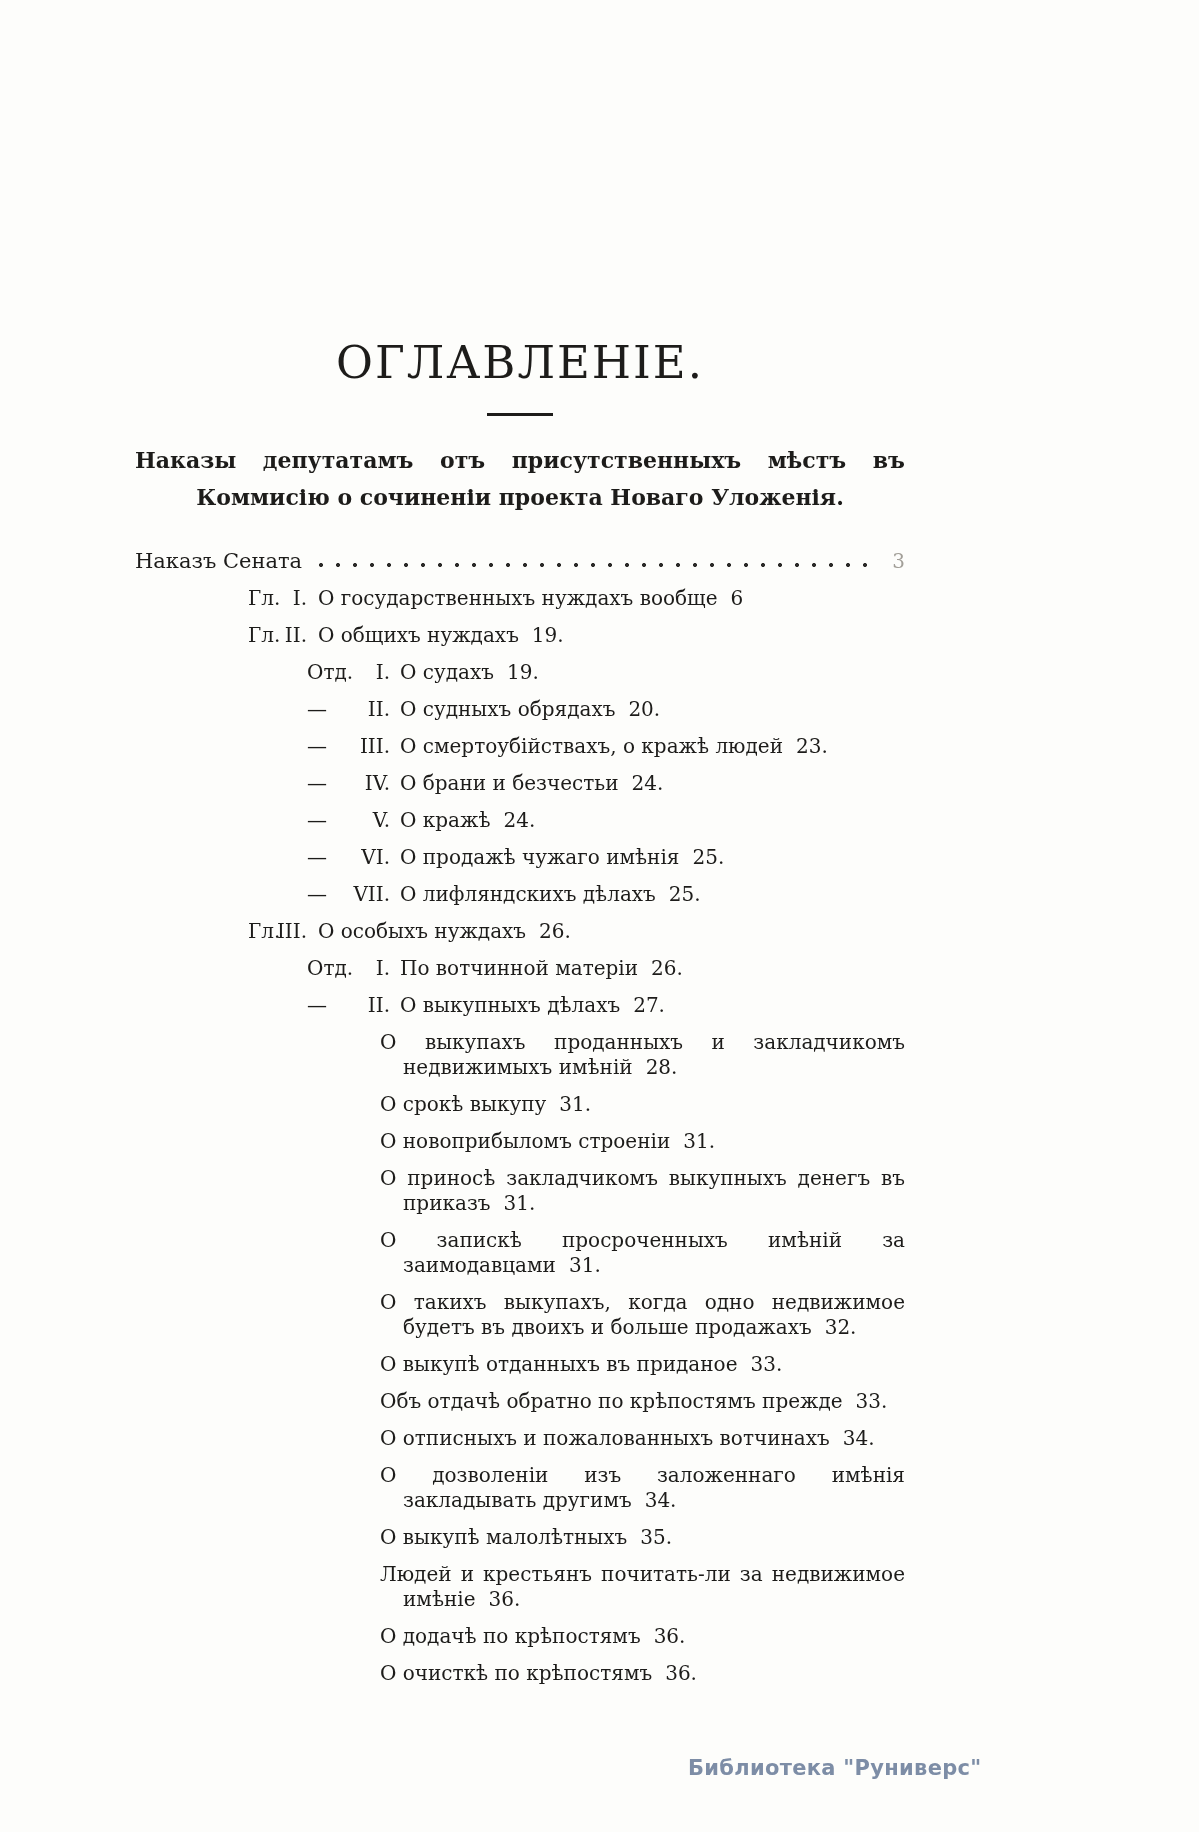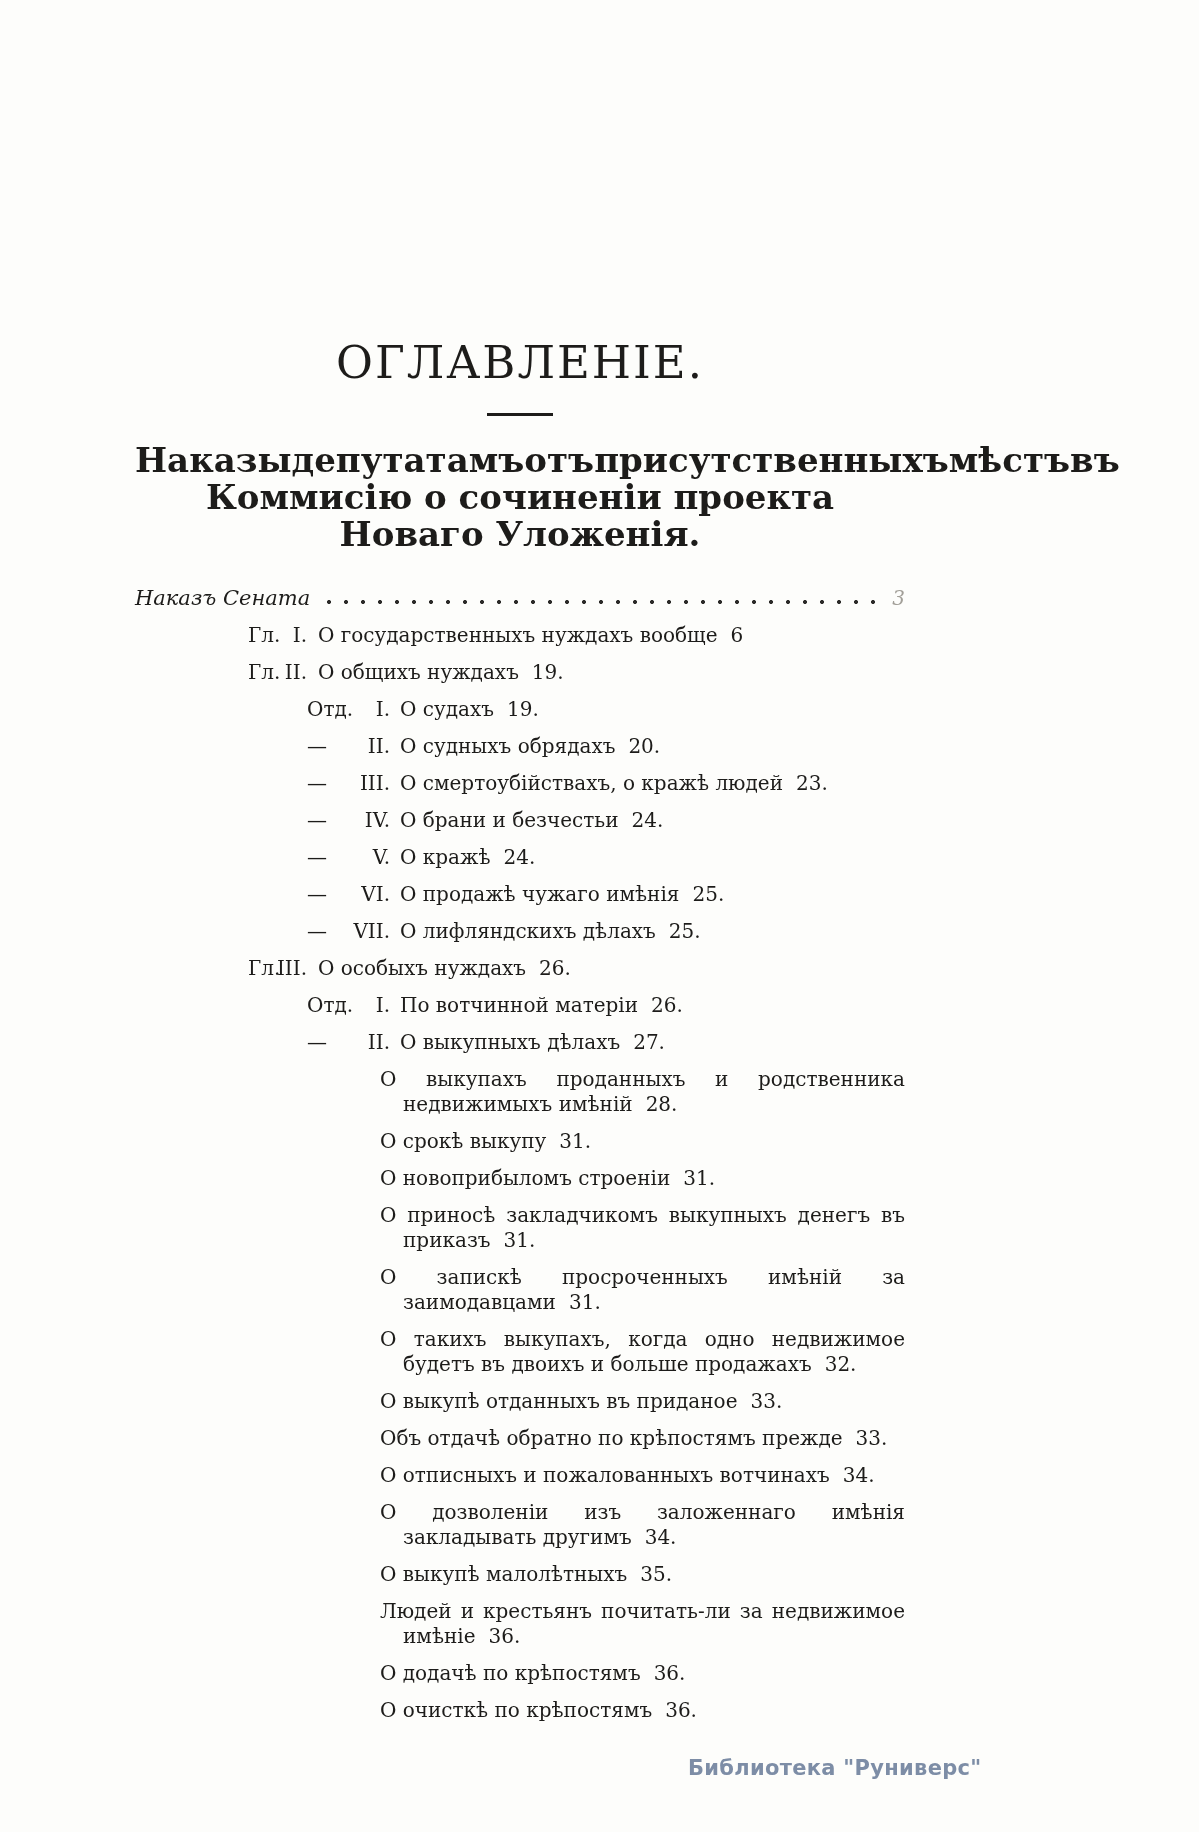--- a/index.html
+++ b/index.html
@@ -34,39 +34,38 @@
   .title-rule {
     width: 66px;
     height: 3px;
     background: var(--ink, #1d1c1a);
     margin: 24px auto 0 auto;
   }
 
   .heading {
     margin-top: 26px;
     font-weight: bold;
-    font-size: 34px;
+    font-size: 22px;
     line-height: 37px;
     color: var(--ink, #1d1c1a);
   }
   .heading-line1 {
     display: flex;
     justify-content: space-between;
   }
   .heading-line2 {
     text-align: center;
   }
 
   .first-entry {
     margin-top: 32px;
     display: flex;
     align-items: baseline;
     font-size: 21px;
     line-height: 26px;
-    font-style: italic;
   }
   .fe-label { white-space: nowrap; }
   .dots {
     flex: 1;
     align-self: flex-end;
     height: 9px;
     margin: 0 12px 4px 16px;
     background-image: radial-gradient(circle at 3px 4px, #2b2a28 1.7px, transparent 2.3px);
     background-size: 17px 9px;
     background-repeat: repeat-x;
@@ -157,21 +156,21 @@
         <div class="toc-row indent-1"><span class="prefix">Отд.</span><span class="num">I.</span><span class="text">О судахъ</span><span class="pagenum">19.</span></div>
         <div class="toc-row indent-1"><span class="prefix">—</span><span class="num">II.</span><span class="text">О судныхъ обрядахъ</span><span class="pagenum">20.</span></div>
         <div class="toc-row indent-1"><span class="prefix">—</span><span class="num">III.</span><span class="text">О смертоубійствахъ, о кражѣ людей</span><span class="pagenum">23.</span></div>
         <div class="toc-row indent-1"><span class="prefix">—</span><span class="num">IV.</span><span class="text">О брани и безчестьи</span><span class="pagenum">24.</span></div>
         <div class="toc-row indent-1"><span class="prefix">—</span><span class="num">V.</span><span class="text">О кражѣ</span><span class="pagenum">24.</span></div>
         <div class="toc-row indent-1"><span class="prefix">—</span><span class="num">VI.</span><span class="text">О продажѣ чужаго имѣнія</span><span class="pagenum">25.</span></div>
         <div class="toc-row indent-1"><span class="prefix">—</span><span class="num">VII.</span><span class="text">О лифляндскихъ дѣлахъ</span><span class="pagenum">25.</span></div>
         <div class="toc-row indent-0"><span class="prefix">Гл.</span><span class="num">III.</span><span class="text">О особыхъ нуждахъ</span><span class="pagenum">26.</span></div>
         <div class="toc-row indent-1"><span class="prefix">Отд.</span><span class="num">I.</span><span class="text">По вотчинной матеріи</span><span class="pagenum">26.</span></div>
         <div class="toc-row indent-1"><span class="prefix">—</span><span class="num">II.</span><span class="text">О выкупныхъ дѣлахъ</span><span class="pagenum">27.</span></div>
-        <div class="toc-row indent-2"><span class="text">О выкупахъ проданныхъ и родственника недвижимыхъ имѣній</span><span class="pagenum">28.</span></div>
+        <div class="toc-row indent-2"><span class="text">О выкупахъ проданныхъ и закладчикомъ недвижимыхъ имѣній</span><span class="pagenum">28.</span></div>
         <div class="toc-row indent-2"><span class="text">О срокѣ выкупу</span><span class="pagenum">31.</span></div>
         <div class="toc-row indent-2"><span class="text">О новоприбыломъ строеніи</span><span class="pagenum">31.</span></div>
         <div class="toc-row indent-2"><span class="text">О приносѣ закладчикомъ выкупныхъ денегъ въ приказъ</span><span class="pagenum">31.</span></div>
         <div class="toc-row indent-2"><span class="text">О запискѣ просроченныхъ имѣній за заимодавцами</span><span class="pagenum">31.</span></div>
         <div class="toc-row indent-2"><span class="text">О такихъ выкупахъ, когда одно недвижимое будетъ въ двоихъ и больше продажахъ</span><span class="pagenum">32.</span></div>
         <div class="toc-row indent-2"><span class="text">О выкупѣ отданныхъ въ приданое</span><span class="pagenum">33.</span></div>
         <div class="toc-row indent-2"><span class="text">Объ отдачѣ обратно по крѣпостямъ прежде</span><span class="pagenum">33.</span></div>
         <div class="toc-row indent-2"><span class="text">О отписныхъ и пожалованныхъ вотчинахъ</span><span class="pagenum">34.</span></div>
         <div class="toc-row indent-2"><span class="text">О дозволеніи изъ заложеннаго имѣнія закладывать другимъ</span><span class="pagenum">34.</span></div>
         <div class="toc-row indent-2"><span class="text">О выкупѣ малолѣтныхъ</span><span class="pagenum">35.</span></div>

